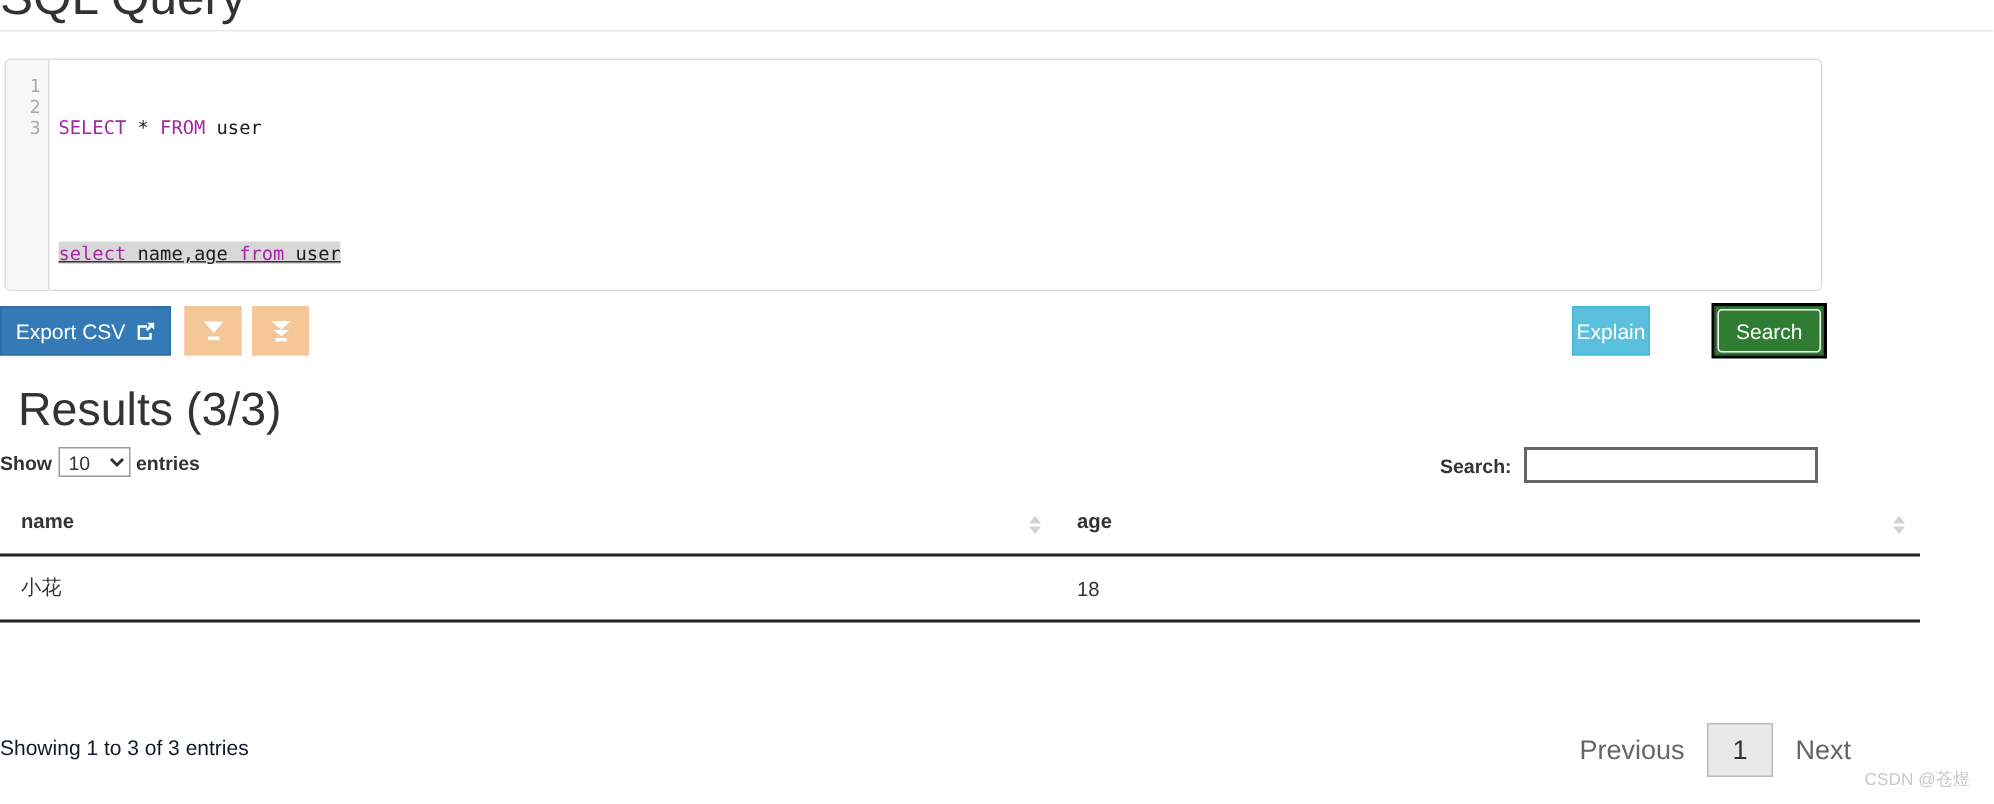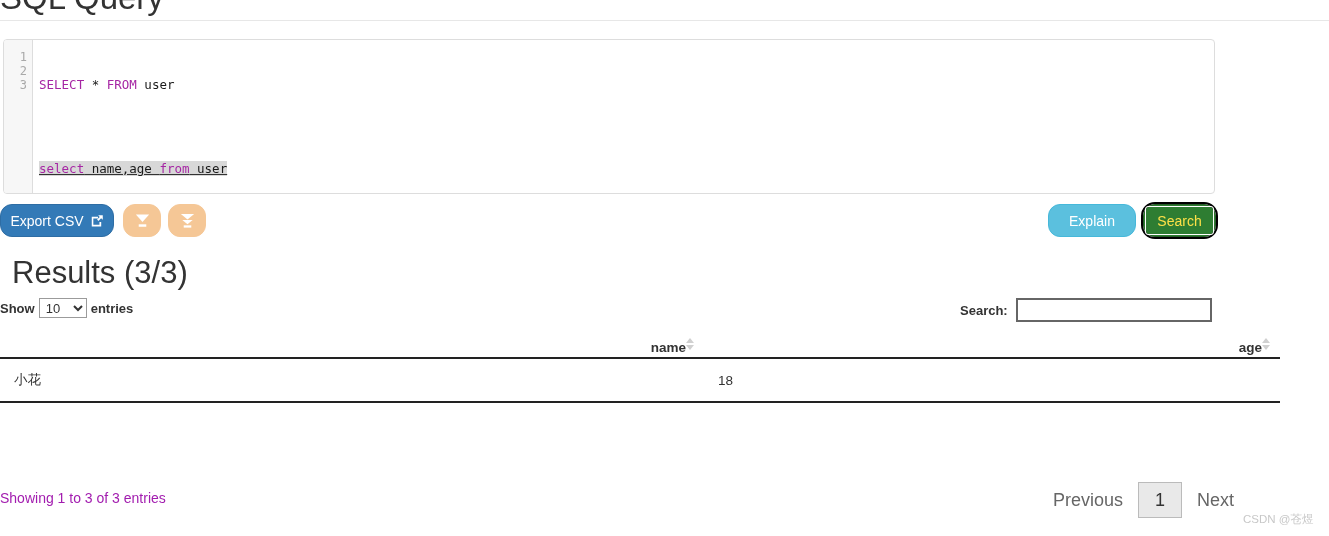--- a/index.html
+++ b/index.html
@@ -86,21 +86,21 @@
   
   .toolbar {
     position: absolute;
     left: 0px;
     top: 204px;
     width: 1216px;
     height: 34px;
   }
   .btn {
     border: 1px solid transparent;
-    border-radius: 12px;
+    border-radius: 0;
     font-family: "Liberation Sans", sans-serif;
     font-size: 14px;
     line-height: 1;
     cursor: pointer;
     box-sizing: border-box;
     display: inline-flex;
     align-items: center;
     justify-content: center;
     padding: 0;
   }
@@ -123,37 +123,37 @@
     background: #f5c796;
     border-color: #f5c796;
     color: #ffffff;
   }
   .btn-dl1 { left: 123px; }
   .btn-dl2 { left: 168px; }
   .btn-explain {
     position: absolute;
     left: 1048px;
     top: 0px;
-    width: 88px;
+    width: 52px;
     height: 33px;
     background: #5bc0de;
     border-color: #46b8da;
     color: #ffffff;
   }
   .btn-search-main {
     position: absolute;
     left: 1143px;
     top: 0px;
     width: 73px;
     height: 33px;
     background: #2e7d32;
     border: 1px solid #255d27;
     outline: 2px solid #000000;
     outline-offset: 0px;
-    color: #fde047;
+    color: #ffffff;
   }
   .btn-search-main::after {
     content: "";
     position: absolute;
     left: 1px; top: 1px; right: 1px; bottom: 1px;
     border: 1px solid #ffffff;
     border-radius: 3px;
     pointer-events: none;
   }
   .ico svg { display: block; }
@@ -217,25 +217,25 @@
   
   .dt-table {
     position: absolute;
     left: 0px;
     top: 332px;
     width: 1216px;
     border-collapse: collapse;
     table-layout: fixed;
   }
   .dt-table th {
-    text-align: right;
+    text-align: left;
     font-size: 13.5px;
     font-weight: bold;
     color: #333333;
-    padding: 8px 18px 2px 14px;
+    padding: 8px 18px 14px 14px;
     border-bottom: 2px solid #222222;
     position: relative;
     cursor: pointer;
   }
   .dt-table td {
     font-size: 13.5px;
     font-weight: 400;
     color: #333333;
     padding: 12px 18px 12px 14px;
     border: none;
@@ -260,21 +260,21 @@
   }
   .sort-ico .up { border-bottom: 5px solid #d0d0d0; }
   .sort-ico .dn { border-top: 5px solid #d0d0d0; margin-top: 2px; }
 
   
   .dt-info {
     position: absolute;
     left: 0px;
     top: 490px;
     font-size: 14px;
-    color: #a21caf;
+    color: #0f172a;
   }
   .dt-paginate {
     position: absolute;
     left: 1038px;
     top: 482px;
     display: flex;
     align-items: stretch;
     font-size: 18px;
   }
   .pg {

